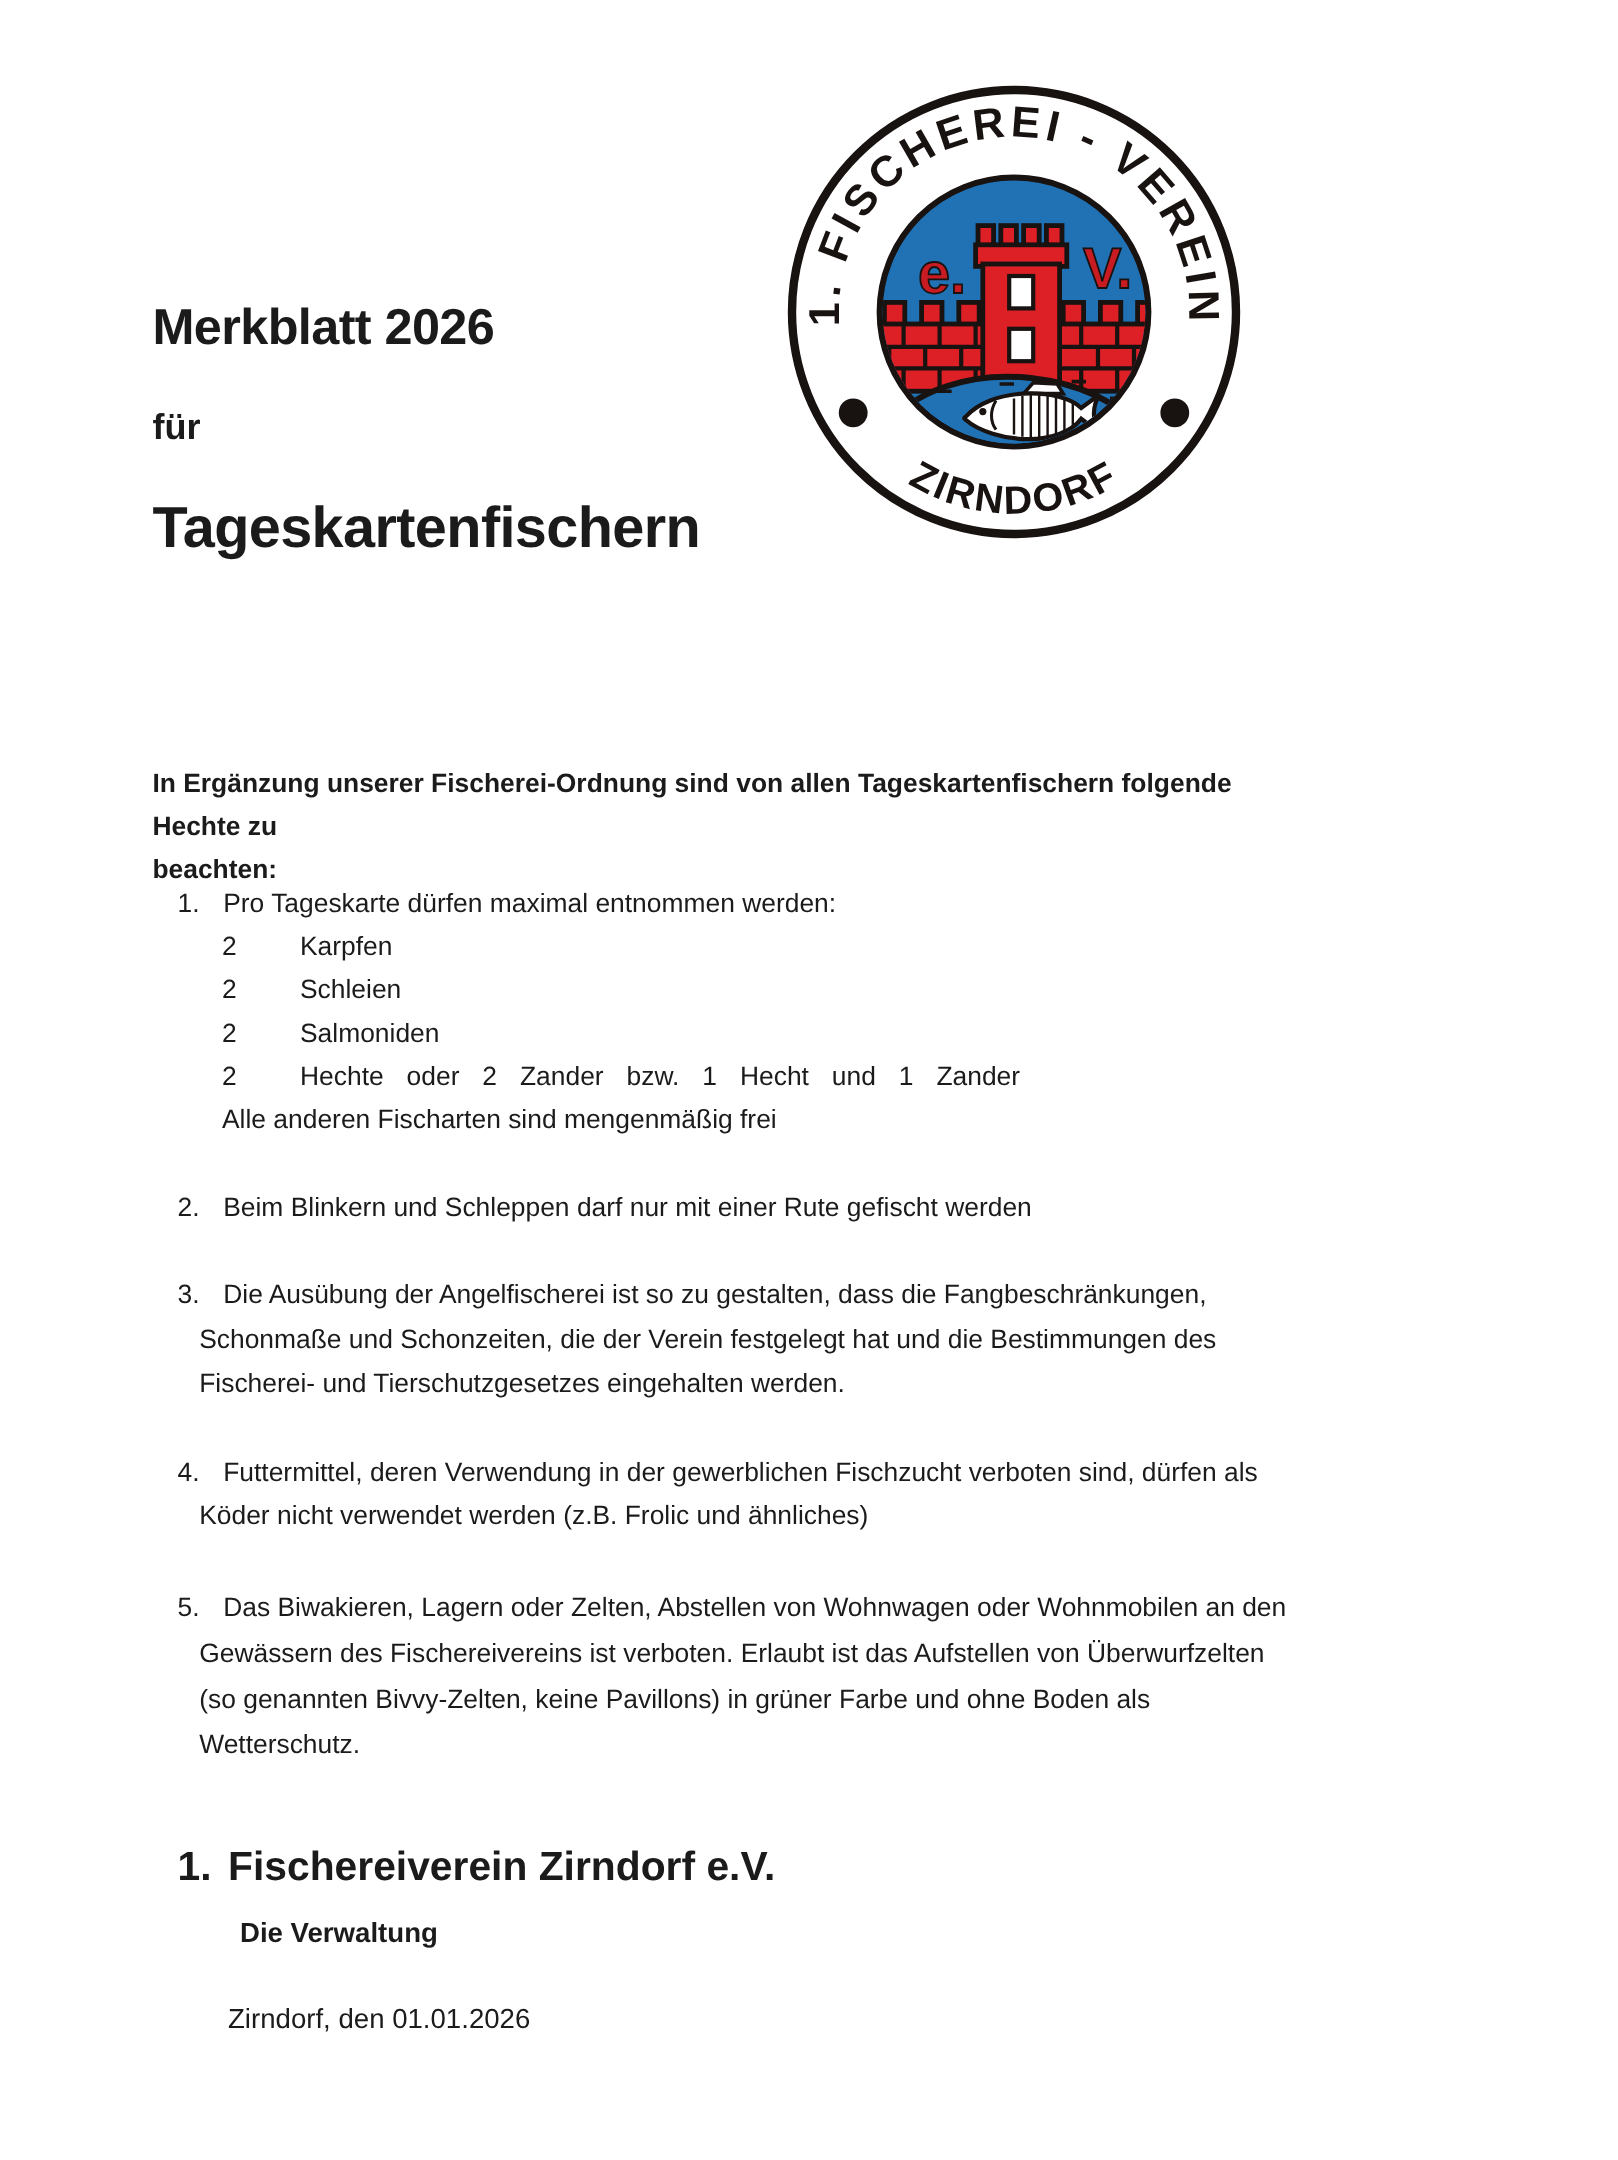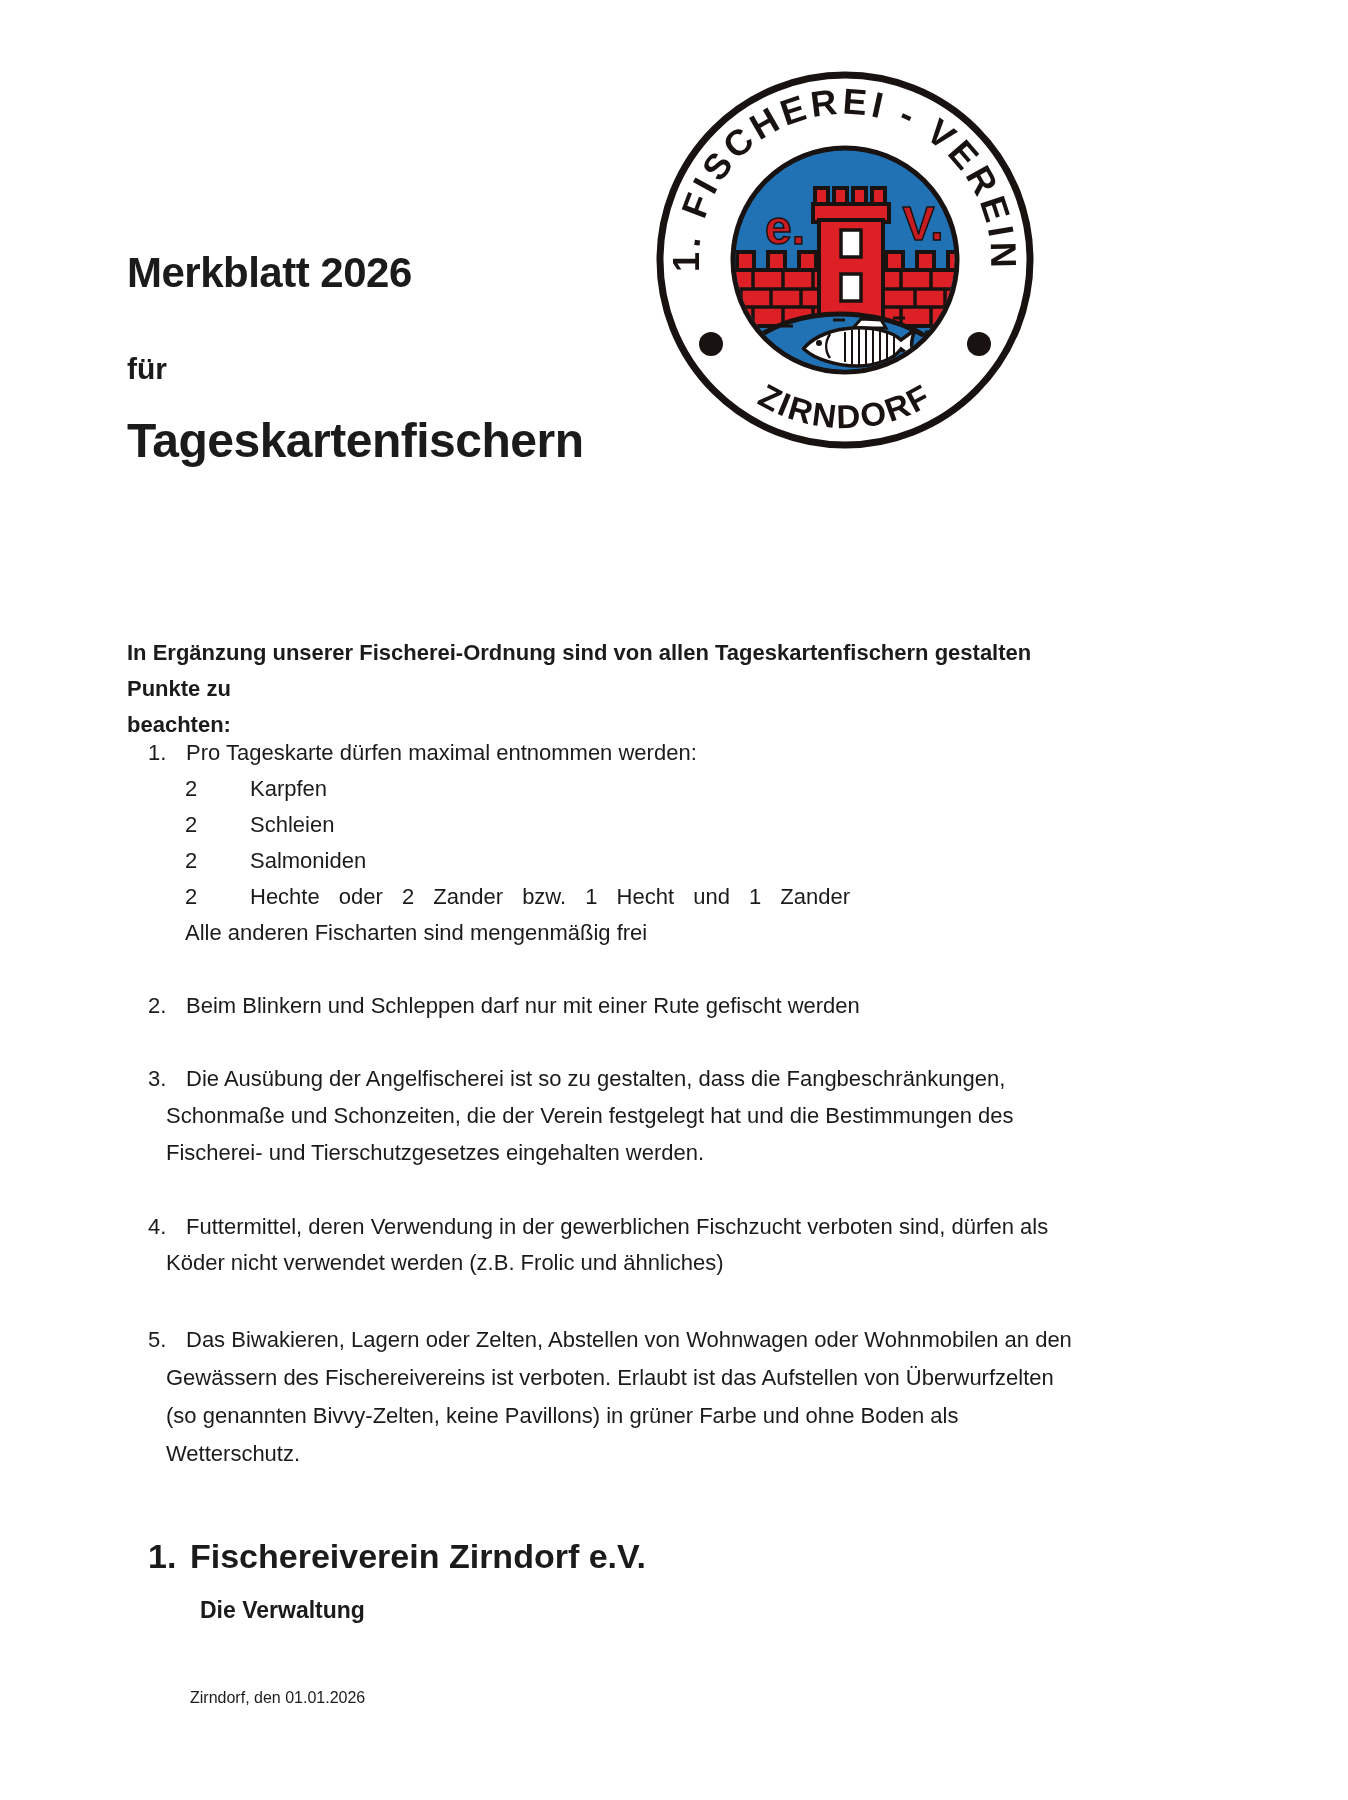--- a/index.html
+++ b/index.html
@@ -1,21 +1,21 @@
 <!DOCTYPE html>
 <html><head>
 <meta charset="utf-8">
 <style>
   html,body{margin:0;padding:0;background:#ffffff;}
   .page{position:relative;width:1348px;height:1800px;background:#ffffff;overflow:hidden;
         font-family:"Liberation Sans","DejaVu Sans",sans-serif;color:#1b1b1b;}
   .abs{position:absolute;}
 
   .title-1{left:127px;top:249px;font-size:42px;font-weight:bold;letter-spacing:-0.5px;}
-  .title-2{left:127px;top:340px;font-size:30px;font-weight:bold;margin-top:12px;}
+  .title-2{left:127px;top:340px;font-size:30px;font-weight:bold;}
   .title-3{left:127px;top:413px;font-size:48px;font-weight:bold;letter-spacing:-0.5px;}
 
   .badge{left:653px;top:68px;width:384px;height:384px;}
 
   .intro{left:127px;top:635px;width:960px;font-size:22px;font-weight:bold;line-height:36px;}
 
   .rule{left:148px;width:980px;font-size:22px;line-height:36px;}
   .rule .line{white-space:nowrap;}
   .rule .firstline{display:flex;}
   .rule .num{flex:0 0 38px;}
@@ -26,21 +26,21 @@
   #rule-4{top:1209px;}
   #rule-5{top:1321px;line-height:38px;}
   .catch{margin-left:37px;display:flex;}
   .catch .qty{flex:0 0 65px;}
   .note{margin-left:37px;}
   .spread{word-spacing:13px;}
 
   .sig-head{left:148px;top:1537px;font-size:34px;font-weight:bold;display:flex;}
   .sig-head .num{flex:0 0 42px;}
   .sig-role{left:200px;top:1597px;font-size:23px;font-weight:bold;}
-  .sig-date{left:190px;top:1669px;font-size:16px;margin-top:20px;}
+  .sig-date{left:190px;top:1669px;font-size:23px;}
 
   .ring-text{font-family:"Liberation Sans","DejaVu Sans",sans-serif;font-weight:bold;fill:#181210;}
 </style>
 </head>
 <body>
 
 <div class="page">
 
   <div class="abs title-1">Merkblatt 2026</div>
   <div class="abs title-2">für</div>
@@ -149,21 +149,21 @@
       </text>
       <text class="ring-text" font-size="33" letter-spacing="2">
         <textPath href="#arcBottom" startOffset="50%" text-anchor="middle">ZIRNDORF</textPath>
       </text>
       <circle cx="58" cy="276" r="12" fill="#181210"></circle>
       <circle cx="326" cy="276" r="12" fill="#181210"></circle>
     </svg>
   </div>
 
   <div class="abs intro">
-    <div class="line">In Ergänzung unserer Fischerei-Ordnung sind von allen Tageskartenfischern gestalten Punkte zu</div>
+    <div class="line">In Ergänzung unserer Fischerei-Ordnung sind von allen Tageskartenfischern folgende Hechte zu</div>
     <div class="line">beachten:</div>
   </div>
 
   <div class="abs rule" id="rule-1">
     <div class="firstline">
       <span class="num">1.</span>
       <span>Pro Tageskarte dürfen maximal entnommen werden:</span>
     </div>
     <div class="catch">
       <span class="qty">2</span>

